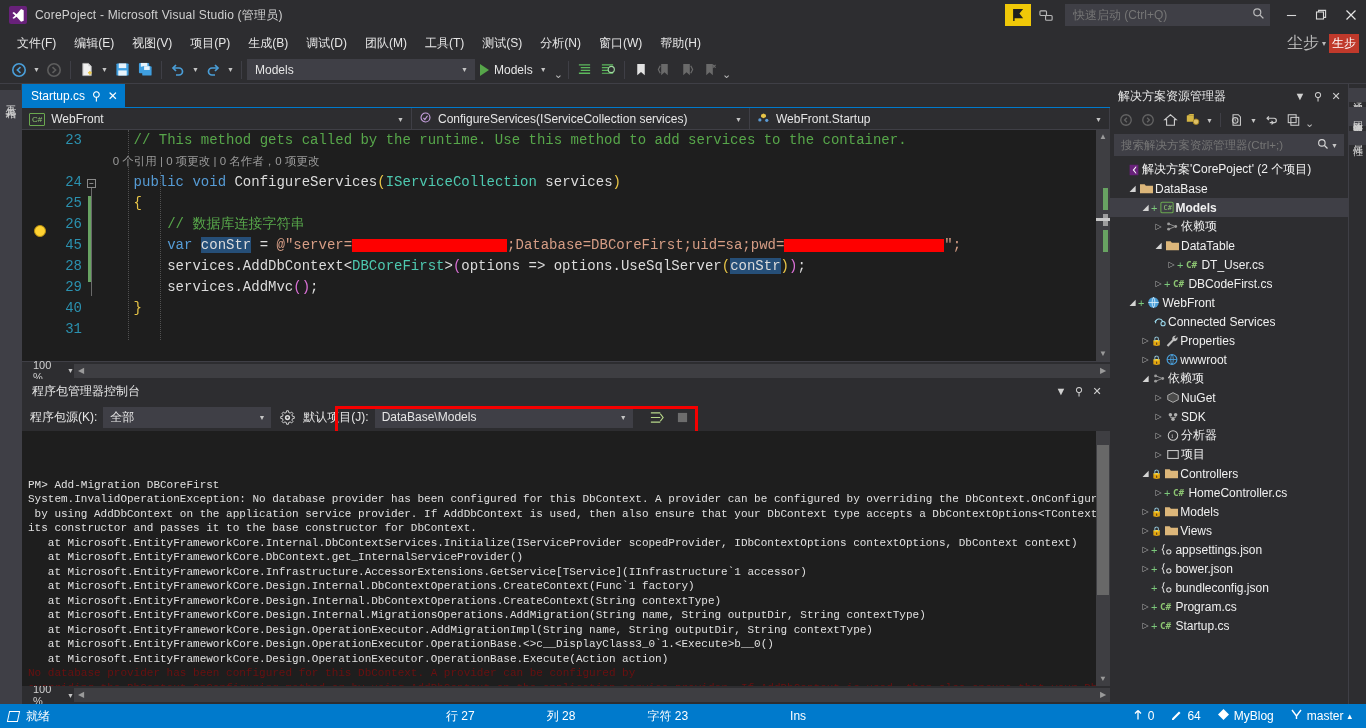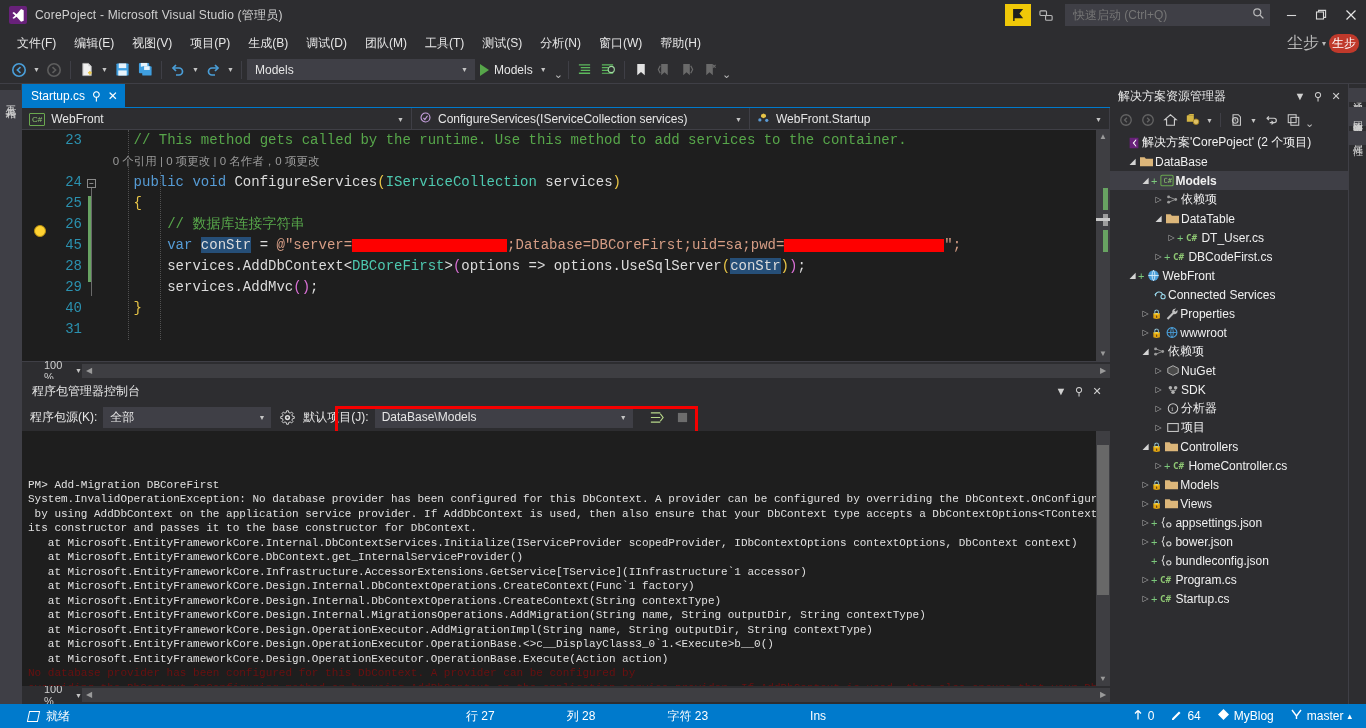--- a/index.html
+++ b/index.html
@@ -46,21 +46,21 @@
   
   .menubar {
     height: 26px; display: flex; align-items: center; padding-left: 8px;
     position: relative; flex: 0 0 26px; background: #2d2d30;
   }
   .menuitem { font-size: 12px; color: #e6e6e6; padding: 3px 9px; white-space: nowrap; }
   .menu-right { position: absolute; right: 4px; top: 0; height: 26px; display: flex; align-items: center; gap: 3px; }
   .mr-txt { font-size: 16px; color: #b9b9b9; }
   .mr-caret { font-size: 8px; color: #b9b9b9; }
   .user-badge {
-    background: #c0392b; color: #fff; font-size: 12px; padding: 1px 3px; margin-right: 3px; border-radius: 9px;
+    background: #c0392b; color: #fff; font-size: 12px; padding: 1px 3px; margin-right: 3px;
   }
 
   
   .toolbar {
     height: 28px; background: #2d2d30; display: flex; align-items: center;
     padding-left: 8px; gap: 1px; flex: 0 0 28px; border-bottom: 1px solid #3f3f46;
   }
   .tb-btn { width: 22px; height: 22px; display: flex; align-items: center; justify-content: center; }
   .tb-caret { width: 11px; height: 22px; display: flex; align-items: center; justify-content: center; font-size: 7px; color: #c5c5c5; }
   .tb-sep { width: 1px; height: 18px; background: #3f3f46; margin: 0 4px; }
@@ -150,21 +150,21 @@
   }
   .sb-arrow { color: #9a9a9a; font-size: 8px; text-align: center; line-height: 14px; height: 14px; }
   .sb-thumb { background: #686868; position: absolute; }
   .marker { position: absolute; right: 2px; width: 5px; }
 
   
   .zoomstrip {
     height: 18px; background: #2d2d30; display: flex; align-items: center;
     font-size: 11px; color: #d0d0d0; border-top: 1px solid #3f3f46;
   }
-  .zoom-box { width: 60px; display: flex; align-items: center; gap: 5px; padding-left: 22px; }
+  .zoom-box { width: 52px; display: flex; align-items: center; gap: 5px; padding-left: 11px; }
   .zoom-caret { font-size: 7px; color: #c5c5c5; }
   .hscroll { flex: 1; height: 14px; background: #3e3e42; display: flex; align-items: center; }
 
   
   .pmc { height: 325px; flex: 0 0 325px; background: #2d2d30; display: flex; flex-direction: column; }
   .pmc-title {
     height: 24px; display: flex; align-items: center; padding: 0 4px 0 10px;
     font-size: 12px; color: #e6e6e6; position: relative;
   }
   .pmc-title .t { flex: 1; }
@@ -226,21 +226,21 @@
   .ticon { width: 17px; flex: 0 0 17px; display: flex; align-items: center; justify-content: center; }
   .tplus { color: #7cc97c; font-size: 11px; margin-right: 1px; }
   .tlabel { overflow: hidden; text-overflow: ellipsis; }
   .lock { color: #4aa3df; font-size: 9px; margin-right: 1px; }
 
   
   .statusbar {
     height: 24px; flex: 0 0 24px; background: #007acc; display: flex; align-items: center;
     font-size: 12px; color: #fff;
   }
-  .sb-left { display: flex; align-items: center; gap: 7px; padding-left: 8px; margin-left: 20px; }
+  .sb-left { display: flex; align-items: center; gap: 7px; padding-left: 8px; }
   .sb-sq { width: 11px; height: 11px; border: 1.5px solid #fff; transform: skewX(-12deg); }
   .sb-item { padding: 0 6px; white-space: nowrap; }
   .sb-spacer { flex: 1; }
   .sb-right { display: flex; align-items: center; gap: 4px; padding-right: 8px; }
   .sb-ic { display: inline-flex; align-items: center; gap: 4px; padding: 0 6px; }
 </style>
 </head>
 <body>
 
 <div class="app">
@@ -628,20 +628,30 @@
             </svg>
         </span>
         <span class="se-tb">
           <svg width="15" height="14" viewBox="0 0 16 16">
               <rect x="2" y="2" width="9" height="9" fill="none" stroke="#dcdcdc" stroke-width="1.2"></rect>
               <rect x="5" y="5" width="9" height="9" fill="none" stroke="#dcdcdc" stroke-width="1.2"></rect>
             </svg>
         </span>
         <span class="dots">⌄</span>
       </div>
+      <div class="se-search">
+        <input value="" placeholder="搜索解决方案资源管理器(Ctrl+;)" style="">
+        <span>
+          <svg width="12" height="12" viewBox="0 0 16 16">
+              <circle cx="6.5" cy="6.5" r="4.3" fill="none" stroke="#d8d8d8" stroke-width="1.5"></circle>
+              <path d="M10 10l4 4" stroke="#d8d8d8" stroke-width="1.7"></path>
+            </svg>
+        </span>
+        <span class="tb-caret">▼</span>
+      </div>
       <div class="se-tree" id="setree">
           <div class="trow" style="padding-left: 4px;">
             <span class="arrow"></span>
             <span class="ticon">
               <svg width="14" height="14" viewBox="0 0 16 16">
                 <path d="M3 2h10v12H3z" fill="#68217a"></path>
                 <path d="M10.5 3.5 6.5 8l4 4.5V11L8.2 8l2.3-3z" fill="#fff"></path>
               </svg>
             </span>
             <span class="tlabel">解决方案'CorePoject' (2 个项目)</span>

